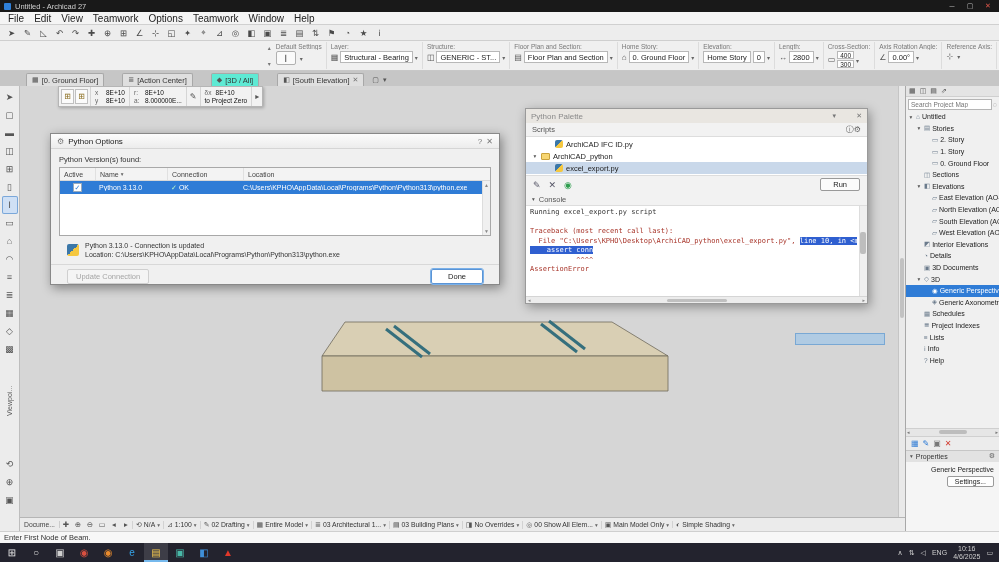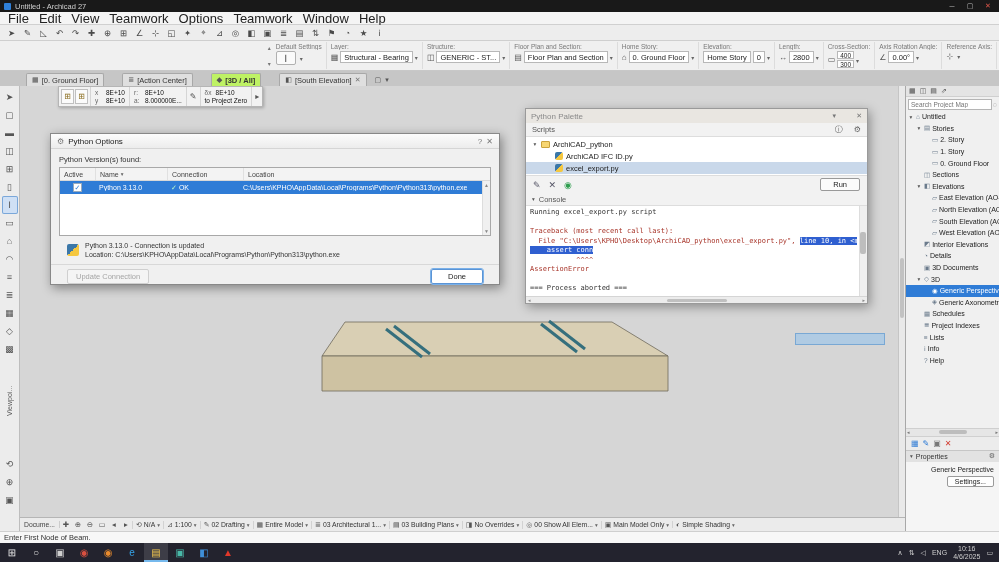--- a/index.html
+++ b/index.html
@@ -7,21 +7,21 @@
 body{font-family:"Liberation Sans",sans-serif;background:#888}
 .screen{position:relative;width:999px;height:562px;display:flex;flex-direction:column;background:#d5d5d5;color:#222;font-size:9px}
 
 .titlebar{flex:none;height:12px;background:#191919;display:flex;align-items:center;gap:4px;padding:0 4px}
 .app-icon{width:7px;height:7px;background:#2f80d9;border-radius:1px;flex:none}
 .titlebar .title{flex:1;color:#cfcfcf;font-size:7.5px;white-space:nowrap;overflow:hidden}
 .wc{width:14px;text-align:center;color:#bbb;font-size:7px}
 .wc.close{color:#e0574a}
 
 .menubar{flex:none;height:13px;background:#f4f4f4;border-bottom:1px solid #d0d0d0;display:flex;align-items:center;padding-left:3px}
-.menu-item{font-size:13px;padding:0 5px;color:#222;white-space:nowrap}
+.menu-item{font-size:10px;padding:0 5px;color:#222;white-space:nowrap}
 
 .toolbar{flex:none;height:16px;background:#ededed;border-bottom:1px solid #cfcfcf;display:flex;align-items:center;gap:1px;padding:0 4px;overflow:hidden}
 .tbi{width:15px;height:13px;display:flex;align-items:center;justify-content:center;font-size:8.5px;color:#4a4a4a;border-radius:2px;flex:none}
 
 .infobar{flex:none;height:30px;background:#f0f0f0;border-bottom:1px solid #c8c8c8;display:flex;align-items:stretch;padding:1px 2px;overflow:hidden}
 .seg{display:flex;flex-direction:column;padding:1px 4px;border-right:1px solid #dcdcdc;min-width:0;flex:none}
 .seg .lab{font-size:6.5px;color:#777;white-space:nowrap;overflow:hidden;max-width:95px}
 .seg .lab:empty{display:none}
 .seg .ctl{display:flex;align-items:center;gap:2px;margin-top:1px}
 .seg .icon{font-size:8px;color:#555}
@@ -30,21 +30,21 @@
 .seg .box{background:#fff;border:1px solid #b8b8b8;font-size:7.5px;padding:0 3px;height:12px;display:flex;align-items:center;white-space:nowrap;overflow:hidden;max-width:100px}
 .seg .box:empty{display:none}
 .seg.stack .vals{flex-direction:column;gap:1px}
 .seg.stack .box{height:8px;font-size:6.5px;padding:0 2px}
 .seg.s-btn .ctl .icon{font-size:10px;border:1px solid #b0b0b0;background:#fafafa;width:20px;height:14px;display:flex;align-items:center;justify-content:center;border-radius:2px}
 .chev::before{content:"▾";font-size:6px;color:#666}
 .ib-scroll{margin-left:auto;display:flex;flex-direction:column;justify-content:space-between;padding:2px 1px;color:#777;font-size:6px}
 
 .tabbar{flex:none;height:15px;background:#c6c6c6;display:flex;align-items:flex-end;gap:2px;padding:1px 4px 0 26px}
 .tab{height:13px;background:#dfdfdf;border:1px solid #a8a8a8;border-bottom:none;border-radius:2px 2px 0 0;display:flex;align-items:center;gap:3px;padding:0 5px;font-size:7.5px;color:#333;white-space:nowrap}
-.tab.active{background:#bef264;font-weight:bold}
+.tab.active{background:#5eead4;font-weight:normal}
 .tab-icon{font-size:7px;color:#555}
 .tab-icon:empty{display:none}
 .tab-close{font-size:7px;color:#777}
 .tab-close:empty{display:none}
 .tab-extra{margin-left:6px;display:flex;gap:4px;align-items:center;color:#555;font-size:7px;height:13px}
 
 .workspace{flex:none;height:445px;display:flex}
 .toolbox{flex:none;width:20px;background:#ececec;border-right:1px solid #bdbdbd;display:flex;flex-direction:column;align-items:center;padding-top:2px;overflow:hidden}
 .tool{width:16px;height:18px;display:flex;align-items:center;justify-content:center;font-size:9px;color:#555;border-radius:2px;flex:none}
 .tool.active{background:#cfe0f5;box-shadow:inset 0 0 0 1px #7aa7d9}
@@ -138,21 +138,21 @@
 .dlg-sep{border-top:1px solid #d8d8d8;margin:5px -8px 0}
 .dlg-btns{flex:none;height:23px;display:flex;align-items:center;padding:0 8px;gap:6px}
 .btn{font-size:7.5px;border:1px solid #9a9a9a;background:#f4f4f4;padding:2px 8px;border-radius:2px;color:#222;white-space:nowrap}
 .btn.disabled{color:#a5a5a5;border-color:#cfcfcf}
 .btn.primary{margin-left:auto;background:#fff;border-color:#5a94d6;outline:1px solid #7ab0e8;padding:2px 16px}
 
 .palette{position:absolute;left:525px;top:108px;width:343px;height:196px;background:#f2f2f2;border:1px solid #9a9a9a;box-shadow:2px 3px 10px rgba(0,0,0,.35);z-index:25;display:flex;flex-direction:column}
 .pal-title{flex:none;height:14px;background:#e9e6e1;display:flex;align-items:center;gap:20px;padding:0 5px}
 .pal-title .t{flex:1;font-size:8px;color:#8a8a8a}
 .pal-title .g{font-size:7px;color:#777}
-.pal-sec{flex:none;height:13px;display:flex;align-items:center;gap:11px;padding:0 6px;font-size:7.5px;color:#555}
+.pal-sec{flex:none;height:13px;display:flex;align-items:center;gap:0;padding:0 6px;font-size:7.5px;color:#555}
 .pal-sec .spacer{flex:1}
 .pal-sec .g{font-size:8px;color:#666}
 .pal-tree{flex:none;height:40px;background:#fff;border-top:1px solid #ddd;border-bottom:1px solid #ddd;padding-top:1px;overflow:hidden}
 .pitem{height:12px;display:flex;align-items:center;gap:3px;font-size:7.5px;padding-left:6px;white-space:nowrap}
 .pitem .parr{width:6px;font-size:5.5px;color:#555;text-align:center}
 .pitem.file{padding-left:20px}
 .pitem.sel{background:#c9d8ea}
 .ico-folder{width:9px;height:7px;background:#f7d672;border:1px solid #caa23c;border-radius:1px;flex:none}
 .ico-python{width:8px;height:8px;border-radius:2px;background:linear-gradient(135deg,#3b77a8 50%,#f5c73f 50%);flex:none}
 .pal-actions{flex:none;height:17px;display:flex;align-items:center;gap:8px;padding:0 7px}
@@ -870,30 +870,30 @@
       <span class="g">✕</span>
     </div>
     <div class="pal-sec">
       <span>Scripts</span>
       <span class="spacer"></span>
       <span class="g">ⓘ</span>
       <span class="g">⚙</span>
     </div>
     <div class="pal-tree">
 
+        <div class="pitem file">
+          <span class="parr"></span>
+          <span class="python ico-python"></span>
+          <span>ArchiCAD IFC ID.py</span>
+        </div>
+
         <div class="pitem folder">
           <span class="parr">▾</span>
           <span class="folder ico-folder"></span>
           <span>ArchiCAD_python</span>
-        </div>
-
-        <div class="pitem file">
-          <span class="parr"></span>
-          <span class="python ico-python"></span>
-          <span>ArchiCAD IFC ID.py</span>
         </div>
 
         <div class="pitem file sel">
           <span class="parr"></span>
           <span class="python ico-python"></span>
           <span>excel_export.py</span>
         </div>
       </div>
     <div class="pal-actions">
       <span class="g">✎</span>
@@ -920,21 +920,20 @@
         <div class="cline red"><span>  File "C:\Users\KPHO\Desktop\ArchiCAD_python\excel_export.py", </span><span class="hlx">line 10, in &lt;module&gt;</span></div>
 
         <div class="cline red"><span></span><span class="hlx">    assert conn</span></div>
 
         <div class="cline red"><span>           ^^^^</span></div>
 
         <div class="cline red"><span>AssertionError</span></div>
 
         <div class="cline"><span></span></div>
 
-        <div class="cline"><span>=== Process aborted ===</span></div>
       </div>
     <div class="pal-hscroll">
       <span>◂</span>
       <span class="thumb"></span>
       <span>▸</span>
     </div>
   </div>
 
 </div>
 

